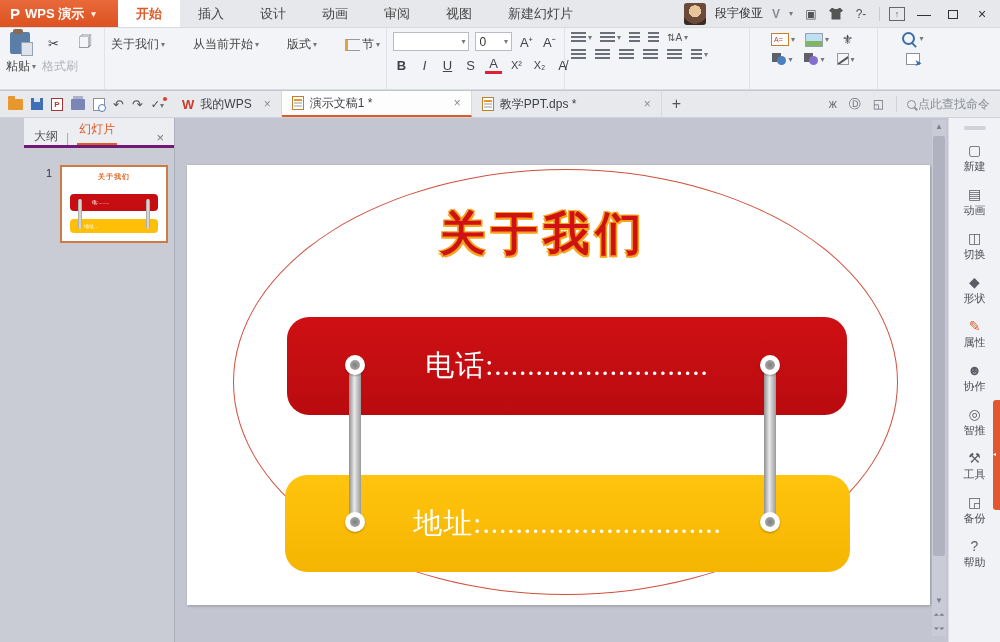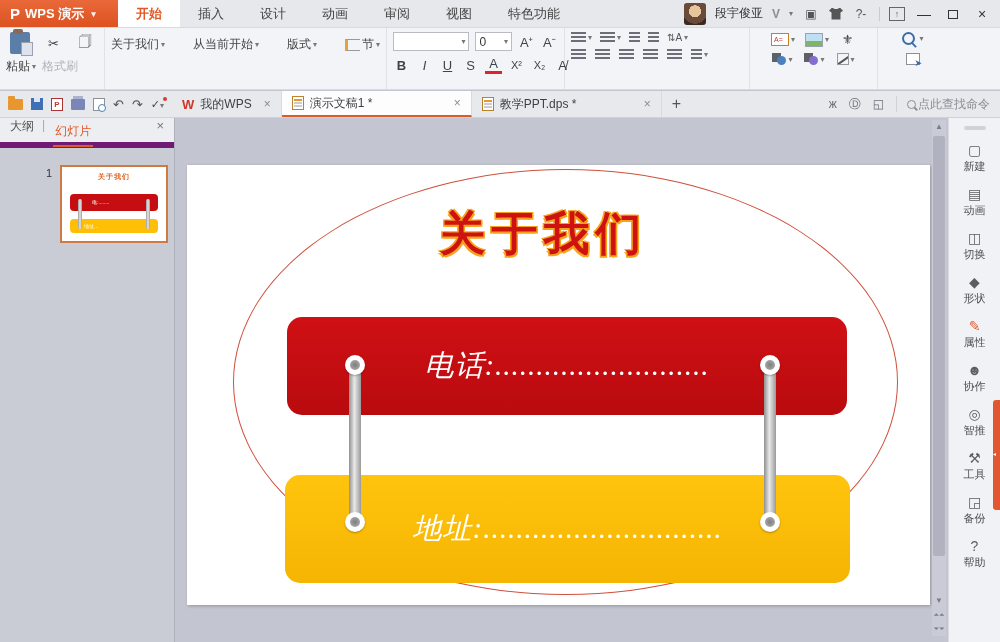--- a/index.html
+++ b/index.html
@@ -78,42 +78,42 @@
   .pgico:before { content:""; position:absolute; left:1px; top:2px; width:8px; height:1.5px; background:#e8962e; box-shadow:0 3px 0 #ccc,0 6px 0 #ccc; }
   .plus { font-size:16px; color:#555; padding:0 10px; display:flex; align-items:center; }
   .tab-right { margin-left:auto; display:flex; align-items:center; gap:12px; padding-right:10px; }
   .tr-ic { font-size:12px; color:#6a6e76; }
   .findbox { display:flex; align-items:center; gap:2px; font-size:12px; color:#8a8d94; border-left:1px solid #cfd2d8; padding-left:10px; height:16px; }
   .mag2 { width:9px; height:9px; border:1.5px solid #8a8d94; border-radius:50%; position:relative; }
   .mag2:after { content:""; position:absolute; right:-3px; bottom:-2px; width:4px; height:1.5px; background:#8a8d94; transform:rotate(45deg); }
 
   
   .leftpanel { position:absolute; left:0; top:118px; width:175px; height:524px; background:#c9ccd5; border-right:1px solid #aeb1bb; }
-  .lp-tabs { height:30px; background:#eceef1; display:flex; align-items:flex-start; padding:0 10px; gap:8px; font-size:12px; border-bottom:6px solid #701a75; }
+  .lp-tabs { height:30px; background:#eceef1; display:flex; align-items:flex-end; padding:0 10px; gap:8px; font-size:12px; border-bottom:3px solid #701a75;margin-left:24px; }
   .lp-outline { color:#555; }
   .lp-slides { color:#e05a28; font-weight:normal; border-bottom:2px solid #e05a28; padding:5px 2px; }
   .lp-x { margin-left:auto; color:#777; font-size:13px; }
   .lp-pipe { color:#aaa; }
   .thumbwrap { position:relative; margin-top:17px; }
   .thumb-num { position:absolute; left:46px; top:2px; font-size:11px; color:#333; }
   .thumb { position:absolute; left:60px; top:0; width:108px; height:78px; background:#fff; border:2px solid #cd7a43; }
   .t-title { text-align:center; margin-top:5px; font-size:7px; color:#e0611e; font-weight:bold; letter-spacing:1px; }
   .t-red { position:absolute; left:8px; right:8px; top:27px; height:17px; background:#c60d11; border-radius:4px; color:#fff; font-size:5px; line-height:17px; padding-left:22px; overflow:hidden; }
   .t-yellow { position:absolute; left:8px; right:8px; top:52px; height:14px; background:#ffbf07; border-radius:4px; color:#fff; font-size:5px; line-height:14px; padding-left:14px; overflow:hidden; }
   .t-strap { position:absolute; width:4px; top:32px; height:30px; background:linear-gradient(90deg,#9a9a9a,#e8e8e8 50%,#9a9a9a); border-radius:2px; }
 
   
   .canvas { position:absolute; left:176px; top:118px; width:772px; height:524px; background:#c3c6d0; }
   .slide { position:absolute; left:11px; top:47px; width:743px; height:440px; background:#fff; box-shadow:1px 1px 3px rgba(0,0,0,.25); overflow:hidden; }
   .ellipse { position:absolute; left:46px; top:4px; width:665px; height:426px; border:1.5px solid #d0503c; border-radius:50%; }
   .s-title { position:absolute; left:0; right:30px; top:38px; text-align:center; font-family:"Liberation Serif",serif; font-size:46px; font-weight:bold; color:#ce1212; letter-spacing:6px;
              text-shadow:1.5px 1.5px 0 #f6a21b,-1.5px -1.5px 0 #f6a21b,1.5px -1.5px 0 #f6a21b,-1.5px 1.5px 0 #f6a21b; }
-  .bar { position:absolute; border-radius:15px; color:#fff; font-family:"Liberation Serif",serif; font-size:29px; display:flex; align-items:center; justify-content:center; letter-spacing:1px;font-style:italic; }
+  .bar { position:absolute; border-radius:22px; color:#fff; font-family:"Liberation Serif",serif; font-size:29px; display:flex; align-items:center; justify-content:center; letter-spacing:1px; }
   .bar-red { left:100px; top:152px; width:560px; height:98px; background:linear-gradient(180deg,#cf1014,#b90b0f); }
-  .bar-yellow { left:98px; top:310px; width:565px; height:108px; background:linear-gradient(180deg,#ffc40e,#f5b502); }
+  .bar-yellow { left:98px; top:310px; width:565px; height:97px; background:linear-gradient(180deg,#ffc40e,#f5b502); }
   .strap { position:absolute; width:12px; top:198px; height:162px; background:linear-gradient(90deg,#8f8f8f,#e9e9e9 45%,#999); border-radius:6px; }
   .ring { position:absolute; width:20px; height:20px; border-radius:50%; background:#fff; box-shadow:0 1px 2px rgba(0,0,0,.3); }
   .ring:after { content:""; position:absolute; left:5px; top:5px; width:10px; height:10px; border-radius:50%; background:radial-gradient(circle,#7e7e7e,#b5b5b5); }
 
   
   .vscroll { position:absolute; right:2px; top:2px; width:14px; height:516px; background:#c9ccd6; }
   .vs-btn { width:14px; height:14px; color:#7a7e88; font-size:8px; text-align:center; line-height:14px; }
   .vs-thumb { position:absolute; left:1px; top:16px; width:12px; height:420px; background:#b0b3bf; border-radius:2px; }
   .vs-bottom { position:absolute; bottom:0; left:0; }
 
@@ -136,21 +136,21 @@
     <span>WPS 演示</span>
     <span class="caret">▾</span>
   </div>
   <div class="menutabs">
     <div class="mtab active">开始</div>
     <div class="mtab">插入</div>
     <div class="mtab">设计</div>
     <div class="mtab">动画</div>
     <div class="mtab">审阅</div>
     <div class="mtab">视图</div>
-    <div class="mtab">特色功能</div>
+    <div class="mtab">新建幻灯片</div>
   </div>
   <div class="tb-right">
     <div class="avatar"></div>
     <span class="uname">段宇俊亚</span>
     <span class="vip">V</span>
     <span class="carr">▾</span>
     <span class="tb-ic">▣</span>
     <span class="shirt"></span>
     <span class="tb-ic">?-</span>
     <span class="sep-v"></span>

